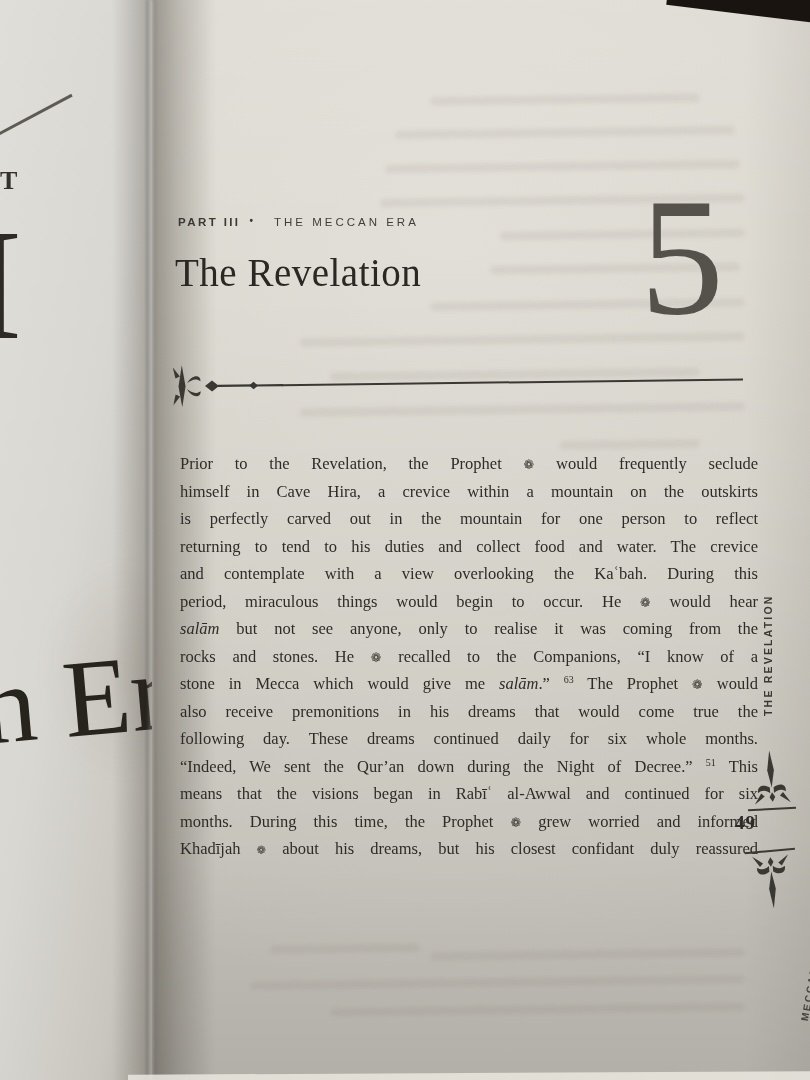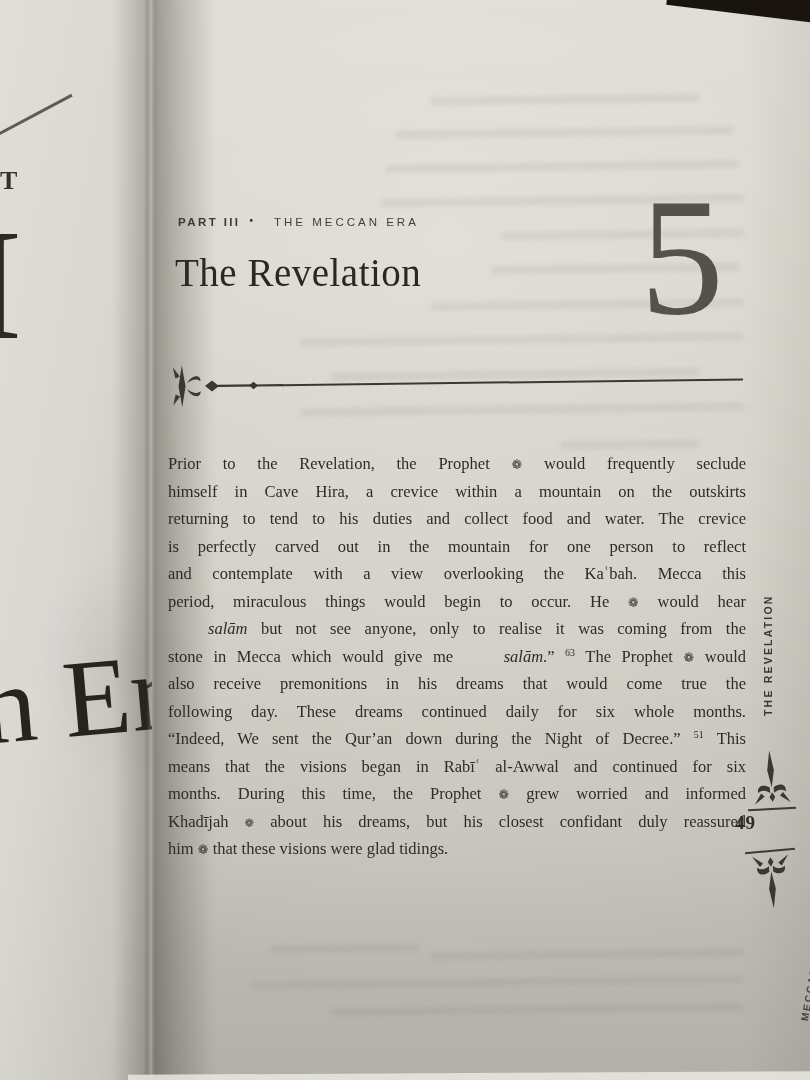--- a/index.html
+++ b/index.html
@@ -81,26 +81,26 @@
     font-size:168px; line-height:1; color:var(--c-chapter_number,#55524b);
   }
   .divider{
     position:absolute; left:173px; top:360px; width:570px; height:46px;
     display:flex; align-items:center; transform:rotate(-.7deg);
   }
   .divider svg{ flex:0 0 auto; }
   .divider .rule{ flex:1; height:2.2px; background:#3a3833; margin-left:-1px; }
   .orn{ fill:#3a3833; stroke:none; }
   .body-text{
-    position:absolute; left:168px; top:450px; width:578px;
+    position:absolute; left:180px; top:450px; width:578px;
     font-size:16.5px; line-height:27.5px; color:var(--c-ink,#2f2c27);
   }
   .body-line{ text-align:justify; text-align-last:justify; height:27.5px; overflow:visible; white-space:normal; }
   .body-line.last{ text-align-last:left; }
-  .body-line i{ font-style:italic;margin-left:40px; }
+  .body-line i{ font-style:italic; }
   .sym{ font-family:"DejaVu Sans", sans-serif; font-size:.78em; color:#3a372f; }
   .sym.ra{ font-size:.68em; }
   .fnref{ font-size:10px; vertical-align:super; line-height:0; }
   
   .vtab{
     position:absolute; white-space:nowrap;
     font-family:"Liberation Sans", sans-serif; font-weight:700;
     color:var(--c-margin_ink,#3b3834);
     transform-origin:left top;
   }
@@ -178,33 +178,33 @@
         <rect x="45" y="20.9" width="65" height="2.2"></rect>
         <path d="M76 22 L80.5 18.2 L85 22 L80.5 25.8 Z"></path>
       </g>
     </svg>
     <div class="rule"></div>
   </div>
 
   <div class="body-text" id="body-text">
       <div class="body-line">Prior to the Revelation, the Prophet <span class="sym">❁</span> would frequently seclude</div>
       <div class="body-line">himself in Cave Hira, a crevice within a mountain on the outskirts</div>
+      <div class="body-line">is perfectly carved out in the mountain for one person to reflect</div>
       <div class="body-line">returning to tend to his duties and collect food and water. The crevice</div>
-      <div class="body-line">is perfectly carved out in the mountain for one person to reflect</div>
-      <div class="body-line">and contemplate with a view overlooking the Kaʿbah. Mecca this</div>
+      <div class="body-line">and contemplate with a view overlooking the Kaʿbah. During this</div>
       <div class="body-line">period, miraculous things would begin to occur. He <span class="sym">❁</span> would hear</div>
       <div class="body-line"><i>salām</i> but not see anyone, only to realise it was coming from the</div>
+      <div class="body-line">rocks and stones. He <span class="sym">❁</span> recalled to the Companions, “I know of a</div>
       <div class="body-line">stone in Mecca which would give me <i>salām</i>.” <span class="fnref">63</span> The Prophet <span class="sym">❁</span> would</div>
       <div class="body-line">also receive premonitions in his dreams that would come true the</div>
       <div class="body-line">following day. These dreams continued daily for six whole months.</div>
       <div class="body-line">“Indeed, We sent the Qur’an down during the Night of Decree.” <span class="fnref">51</span> This</div>
       <div class="body-line">means that the visions began in Rabīʿ al-Awwal and continued for six</div>
       <div class="body-line">months. During this time, the Prophet <span class="sym">❁</span> grew worried and informed</div>
       <div class="body-line">Khadījah <span class="sym ra">❁</span> about his dreams, but his closest confidant duly reassured</div>
-      <div class="body-line last">him <span class="sym">❁</span> that these visions were glad tidings.</div>
     </div>
 
   <div class="vtab chapter-tab">THE REVELATION</div>
 
   <svg class="m-orn top" width="40" height="56" viewBox="0 0 42 58">
     <g class="orn">
       <path d="M21 1 L24.5 22 L21 40 L17.5 22 Z"></path>
       <path d="M19 40 C12 35 5 38 6.5 45 C10.5 41.5 16 43 19 46 Z"></path>
       <path d="M23 40 C30 35 37 38 35.5 45 C31.5 41.5 26 43 23 46 Z"></path>
       <path d="M13 49 L2 57 L9.5 45.5 Z"></path>

